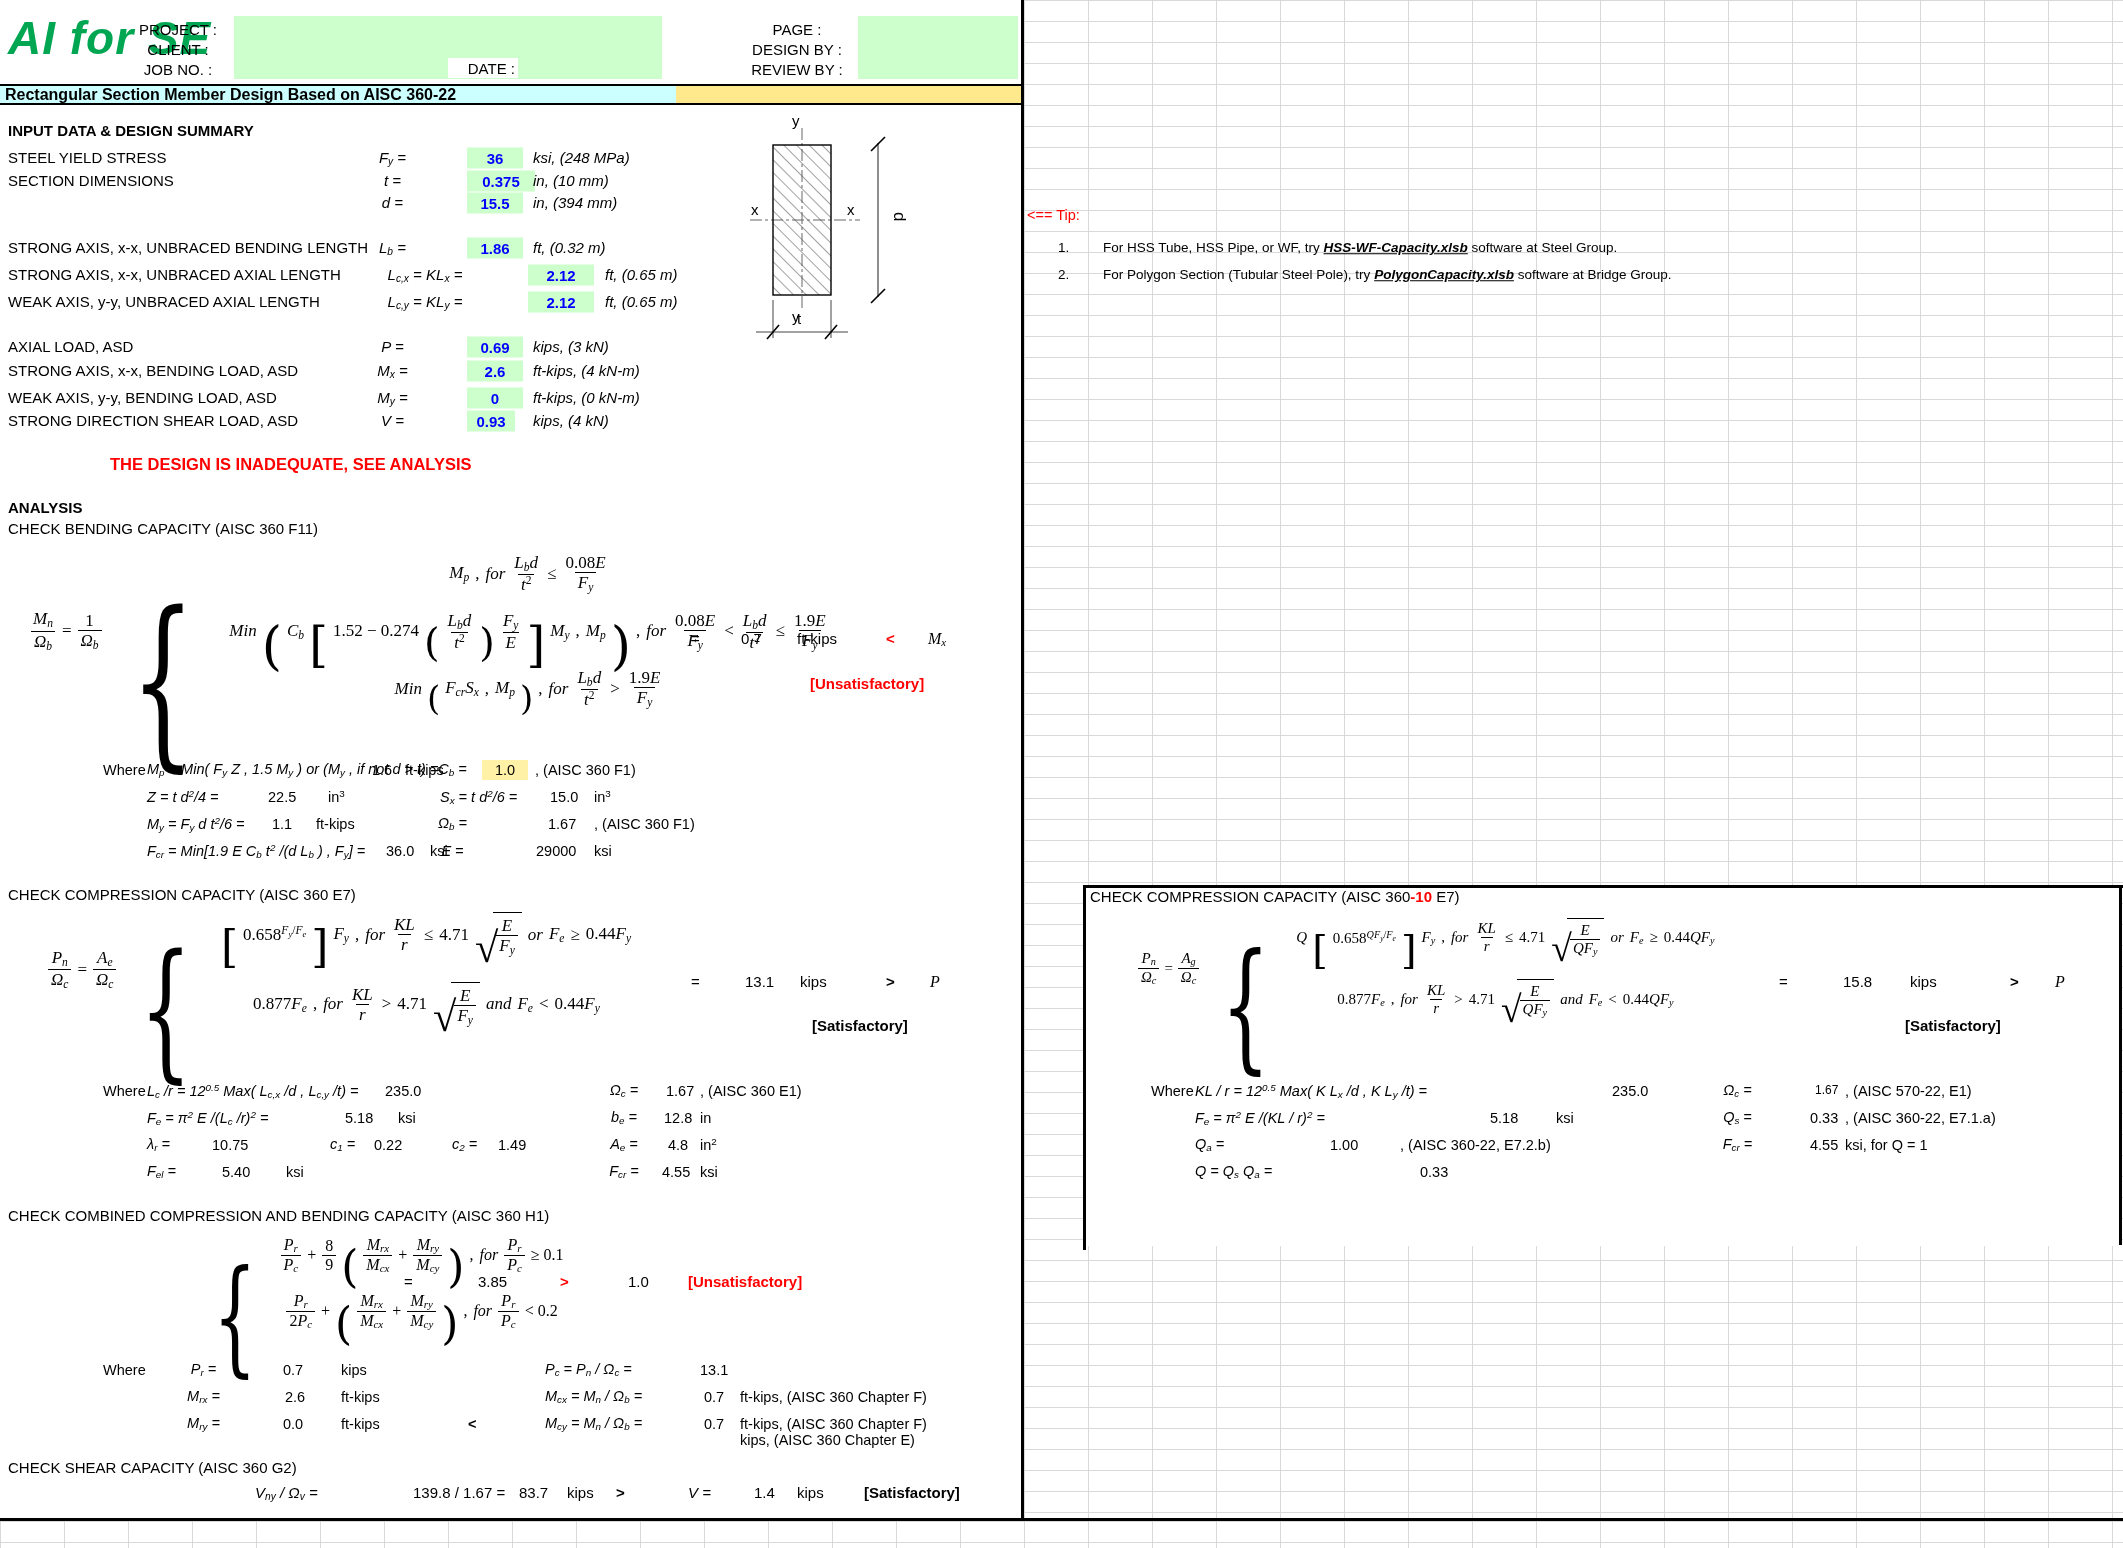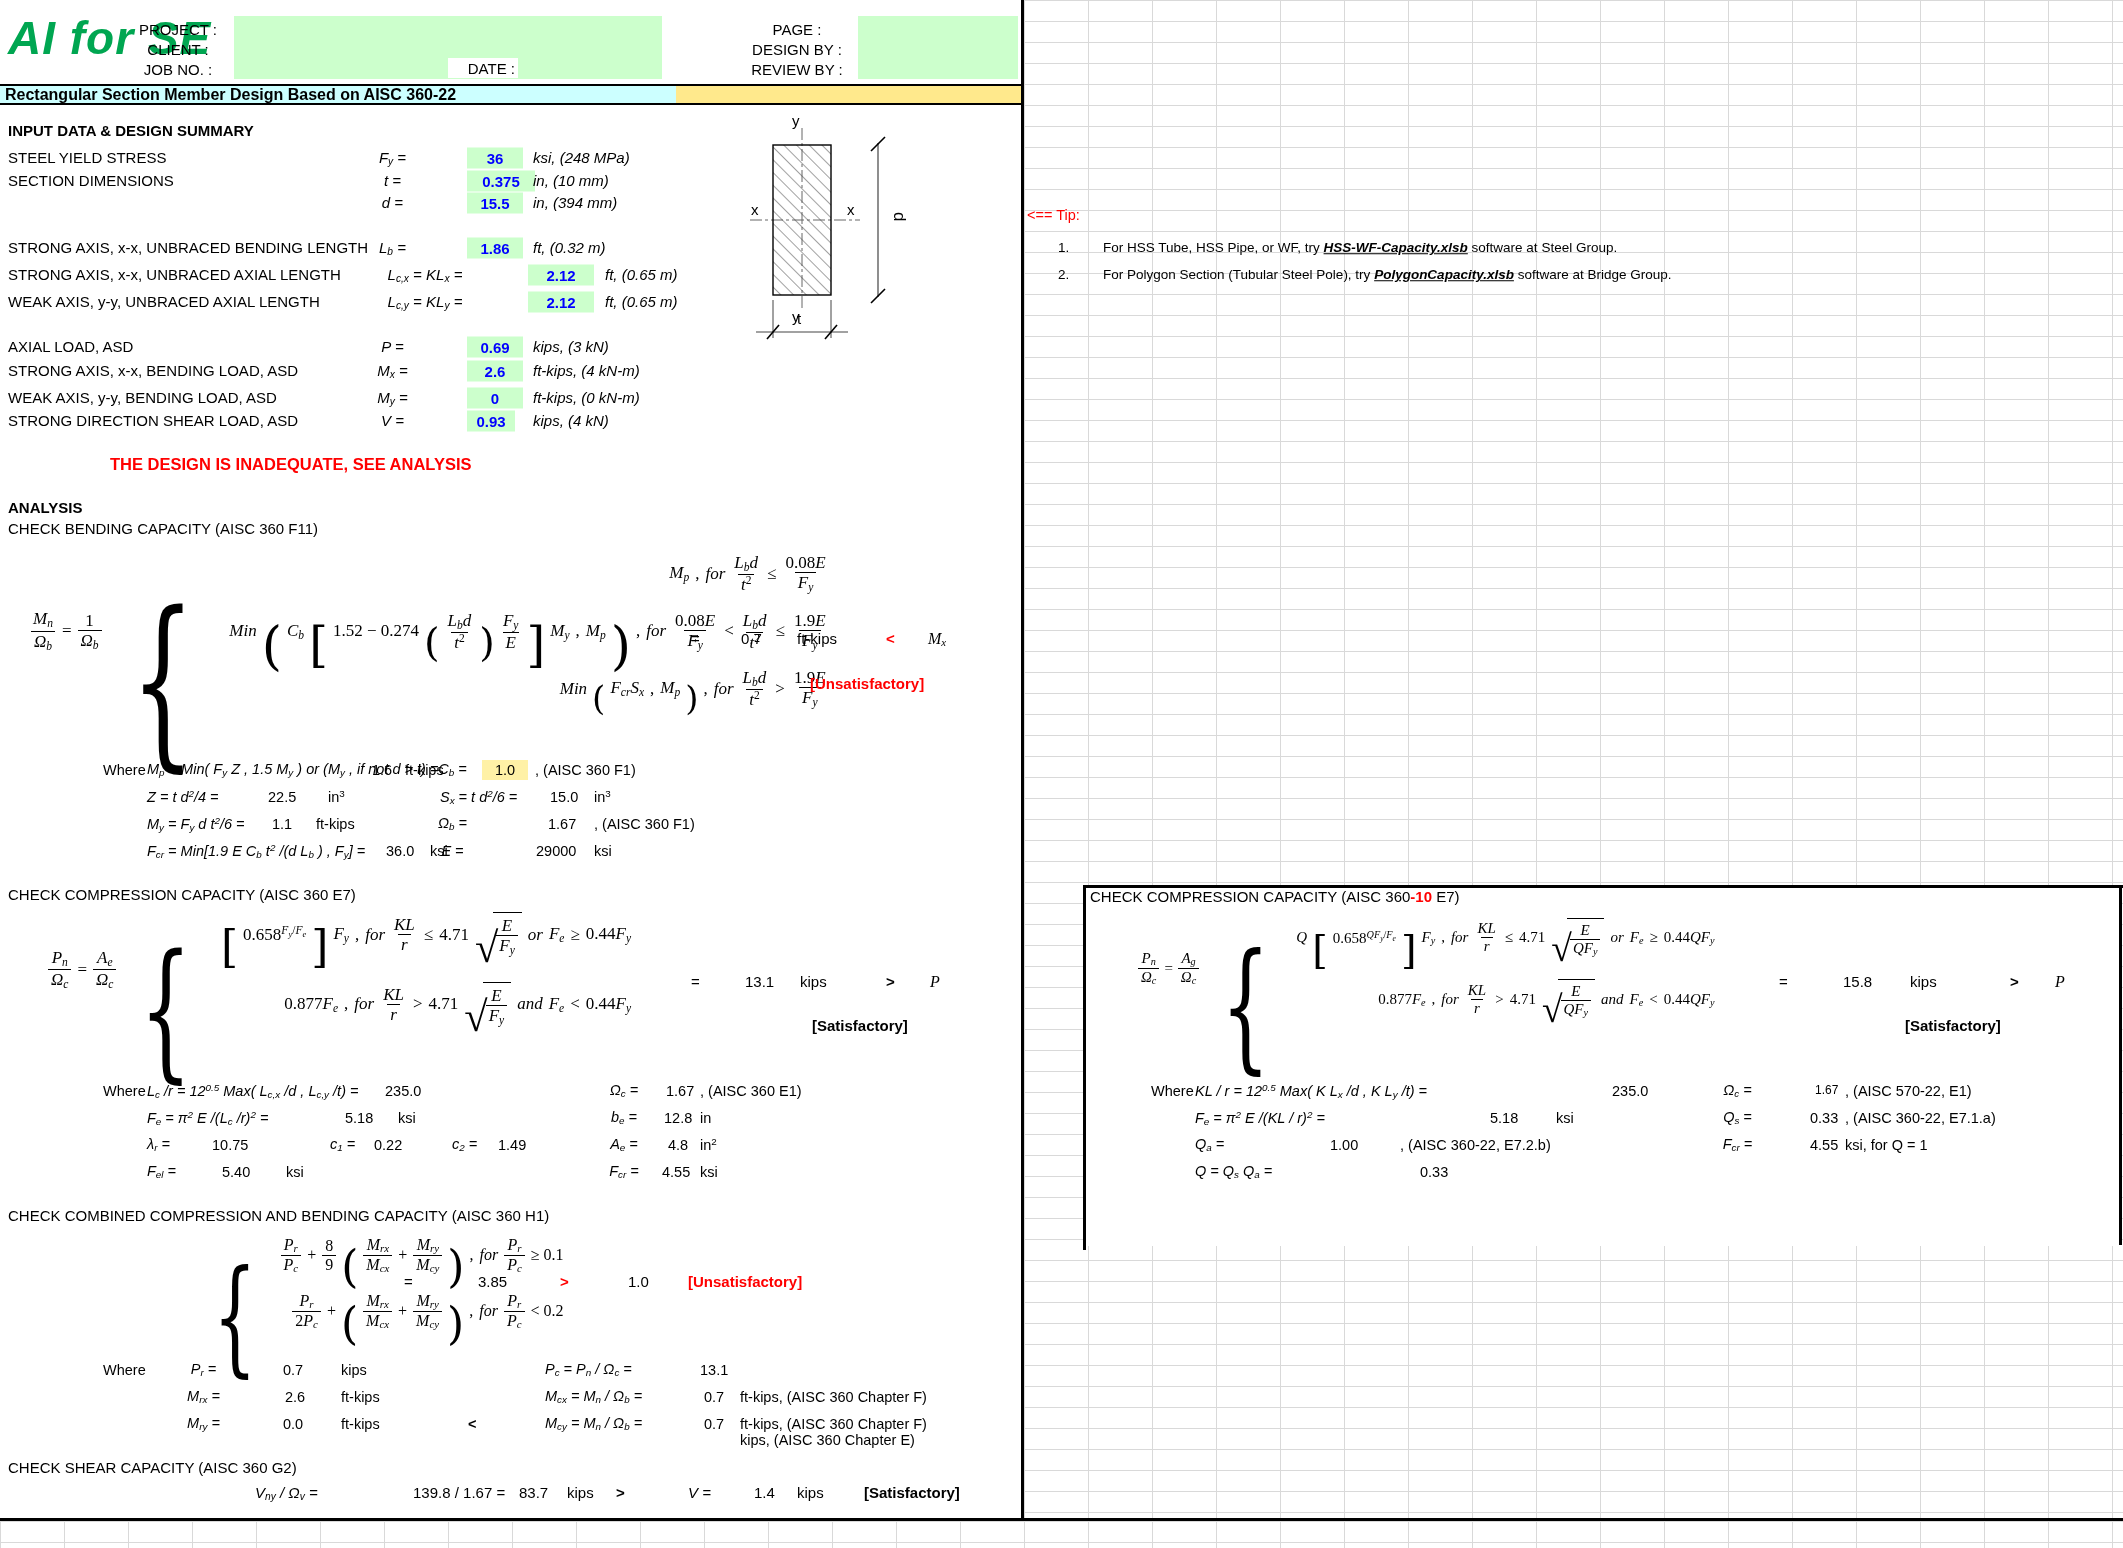--- a/index.html
+++ b/index.html
@@ -21,21 +21,21 @@
   .hl{position:absolute;background:#000}
   .grid{position:absolute;
         background-image:linear-gradient(to right,#D9D9D9 1px,transparent 1px),
                          linear-gradient(to bottom,#D9D9D9 1px,transparent 1px);
         background-size:64px 21px}
   
   .fx{position:absolute;display:flex;align-items:center;font-family:"Liberation Serif",serif;
       font-size:17px;white-space:nowrap}
   .fx.sm2{font-size:15px}
   .mathtxt{font-family:"Liberation Serif",serif}
-  .fcol{display:flex;flex-direction:column;align-items:flex-end}
+  .fcol{display:flex;flex-direction:column;align-items:center}
   .fline{display:flex;align-items:center;gap:6px}
   .fr{display:inline-flex;flex-direction:column;align-items:center;line-height:1.12}
   .fr .nu{padding:0 3px}
   .fr .de{border-top:1px solid #000;padding:0 3px}
   .brace{display:inline-block;font-family:"DejaVu Serif",serif;font-style:normal;line-height:0;
          position:relative;top:0.27em;transform:scaleX(.55);margin:0 -6px 0 2px}
   .bp{display:inline-block;font-family:"DejaVu Serif",serif;font-style:normal;font-weight:300;
       line-height:0;position:relative;top:0.28em;margin:0 -1px}
   .s34{font-size:34px}.s40{font-size:40px}.s44{font-size:44px}.s48{font-size:48px}.s52{font-size:52px}
   .sq{display:inline-flex;align-items:center}

